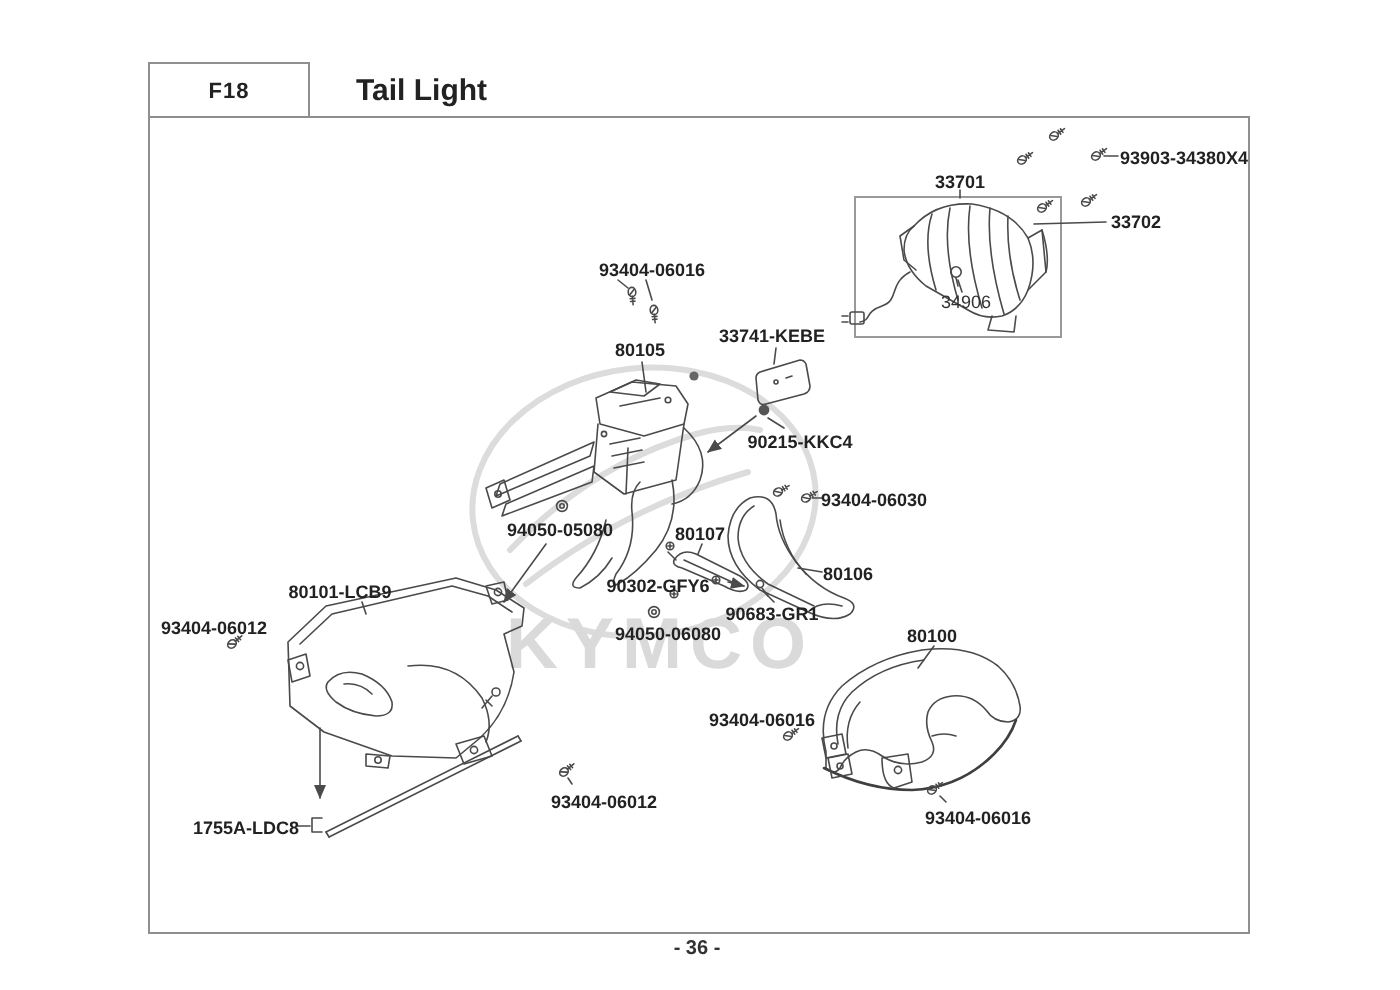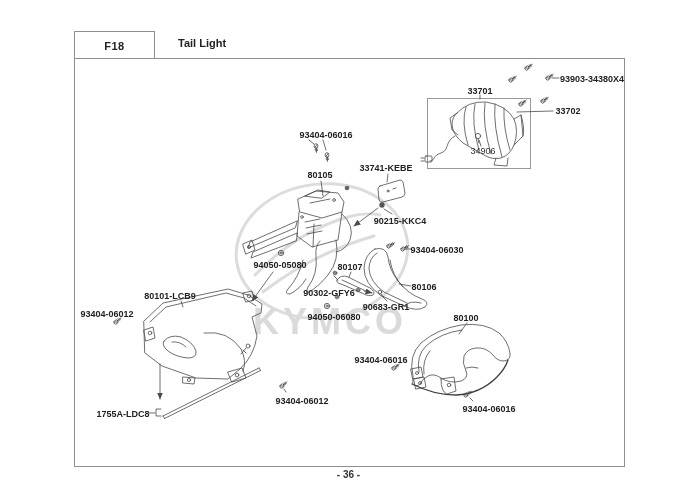--- a/index.html
+++ b/index.html
@@ -1,21 +1,21 @@
 <!DOCTYPE html>
 <html><head>
 <meta charset="utf-8">
 <style>
   html,body{margin:0;padding:0;background:#fff;}
   #page{position:relative;width:700px;height:495px;background:#fff;overflow:hidden;
         font-family:"Liberation Sans",sans-serif;}
   .hdr-box{position:absolute;left:74px;top:31px;width:79px;height:27px;
            border:1px solid #8f8f8f;background:#fff;display:flex;align-items:center;justify-content:center;
            font-weight:bold;font-size:11px;color:#222;letter-spacing:.5px;}
-  .hdr-title{position:absolute;left:178px;top:37px;font-weight:bold;font-size:11px;color:#222;}
+  .hdr-title{position:absolute;left:178px;top:37px;font-weight:bold;font-size:15px;color:#222;}
   .main-box{position:absolute;left:74px;top:58px;width:549px;height:407px;
             border:1px solid #8f8f8f;background:#fff;}
   .page-num{position:absolute;left:74px;top:469px;width:549px;text-align:center;
             font-weight:bold;font-size:10px;color:#333;}
   svg{position:absolute;left:0;top:0;}
   svg text.lbl{font-family:"Liberation Sans",sans-serif;font-weight:bold;font-size:9px;fill:#222;}
   svg text.lbl-thin{font-family:"Liberation Sans",sans-serif;font-weight:normal;font-size:9px;fill:#333;}
   svg text.wm{font-family:"Liberation Sans",sans-serif;font-weight:bold;font-size:36px;
               letter-spacing:4px;fill:#dadada;}
   .ln{stroke:#4a4a4a;stroke-width:.8;fill:none;stroke-linecap:round;stroke-linejoin:round;}

